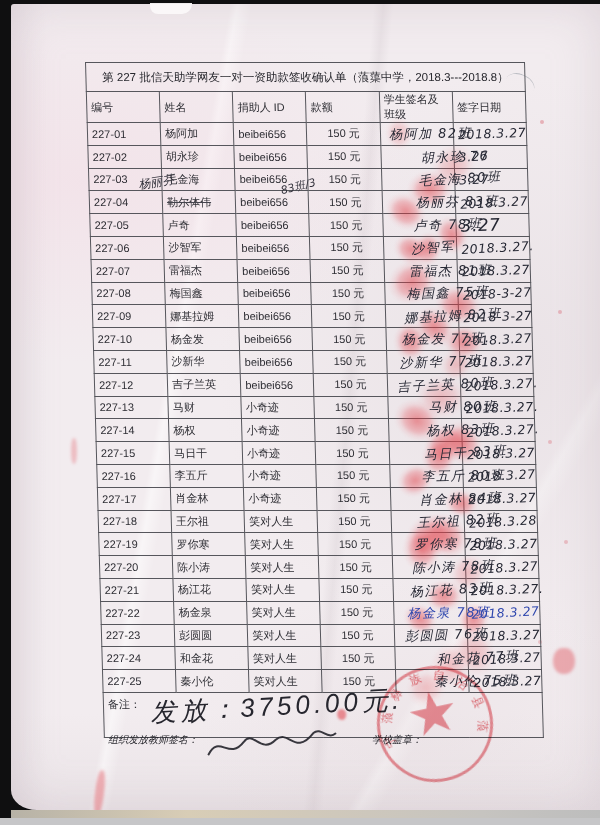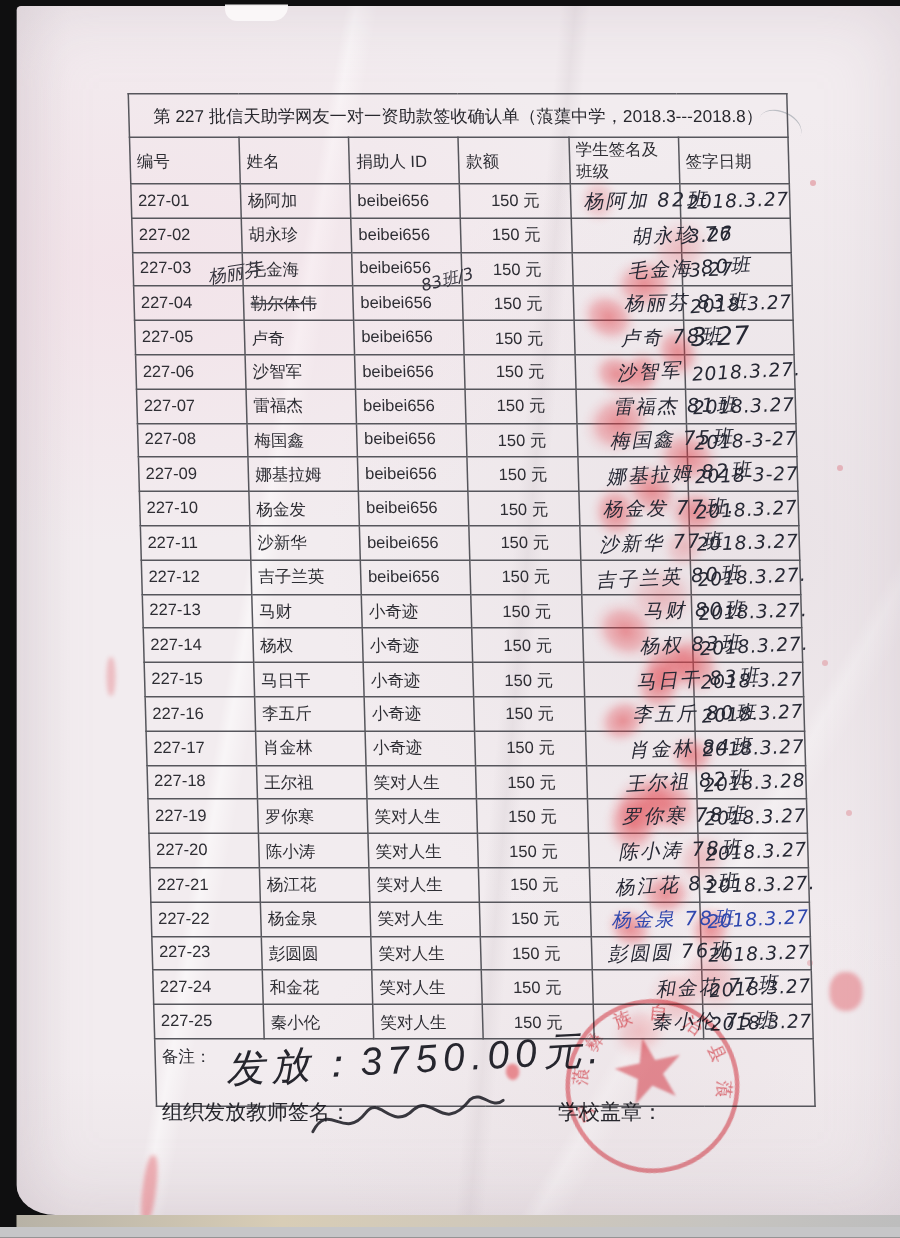--- a/index.html
+++ b/index.html
@@ -53,21 +53,21 @@
   }
   .fp{position:absolute;z-index:1;border-radius:52% 46% 55% 48%;
     background:radial-gradient(closest-side, rgba(223,54,62,.85), rgba(228,70,80,.5) 55%, rgba(232,90,100,.18) 76%, transparent);
     filter:blur(1.3px);pointer-events:none;}
 
   .remark-hand{position:absolute;left:46px;top:-4px;font-size:26px;font-style:italic;
     letter-spacing:4px;color:#26262e;transform:rotate(-3deg);white-space:nowrap;z-index:3;}
   .remark-dot{position:absolute;left:233px;top:16px;width:9px;height:11px;border-radius:50%;
     background:rgba(224,60,70,.55);filter:blur(1px);}
 
-  .footer-label{position:absolute;font-size:14px;color:#26262c;white-space:nowrap;}
+  .footer-label{position:absolute;font-size:10px;color:#26262c;white-space:nowrap;font-style:italic;}
   .t-label{left:108px;top:733px;}
   .s-label{left:372px;top:733px;}
   .teacher-sig{position:absolute;left:202px;top:726px;transform:rotate(-4deg);}
 
   .stamp{position:absolute;left:377px;top:666px;width:116px;height:116px;
     transform:rotate(-12deg);mix-blend-mode:multiply;opacity:.9;pointer-events:none;}
   .stamp .ring{position:absolute;inset:0;border:3.5px solid rgba(228,86,96,.7);
     border-radius:50%;filter:blur(.5px);}
   .stamp .star{position:absolute;left:0;right:0;top:18px;text-align:center;font-size:58px;
     line-height:1;color:rgba(231,92,102,.72);filter:blur(.6px);

